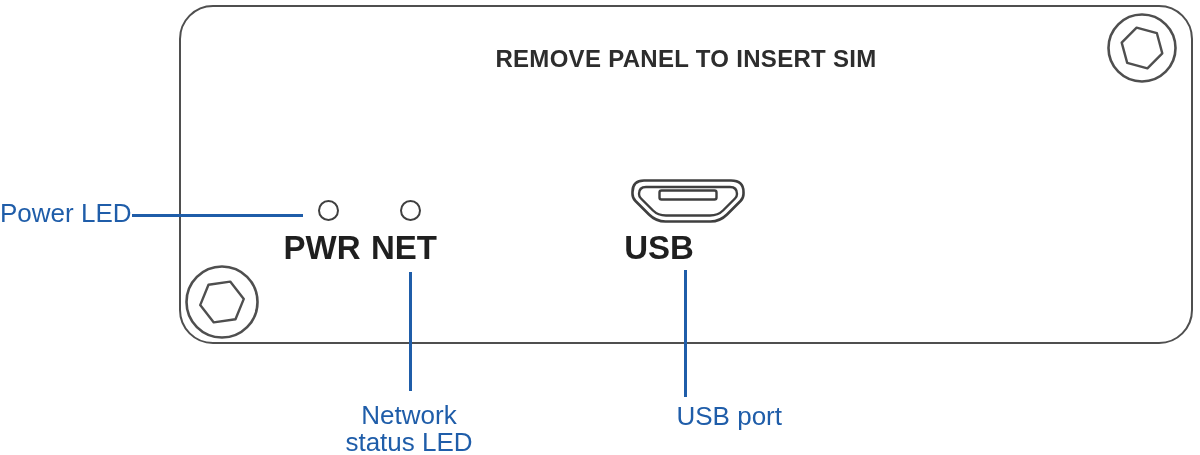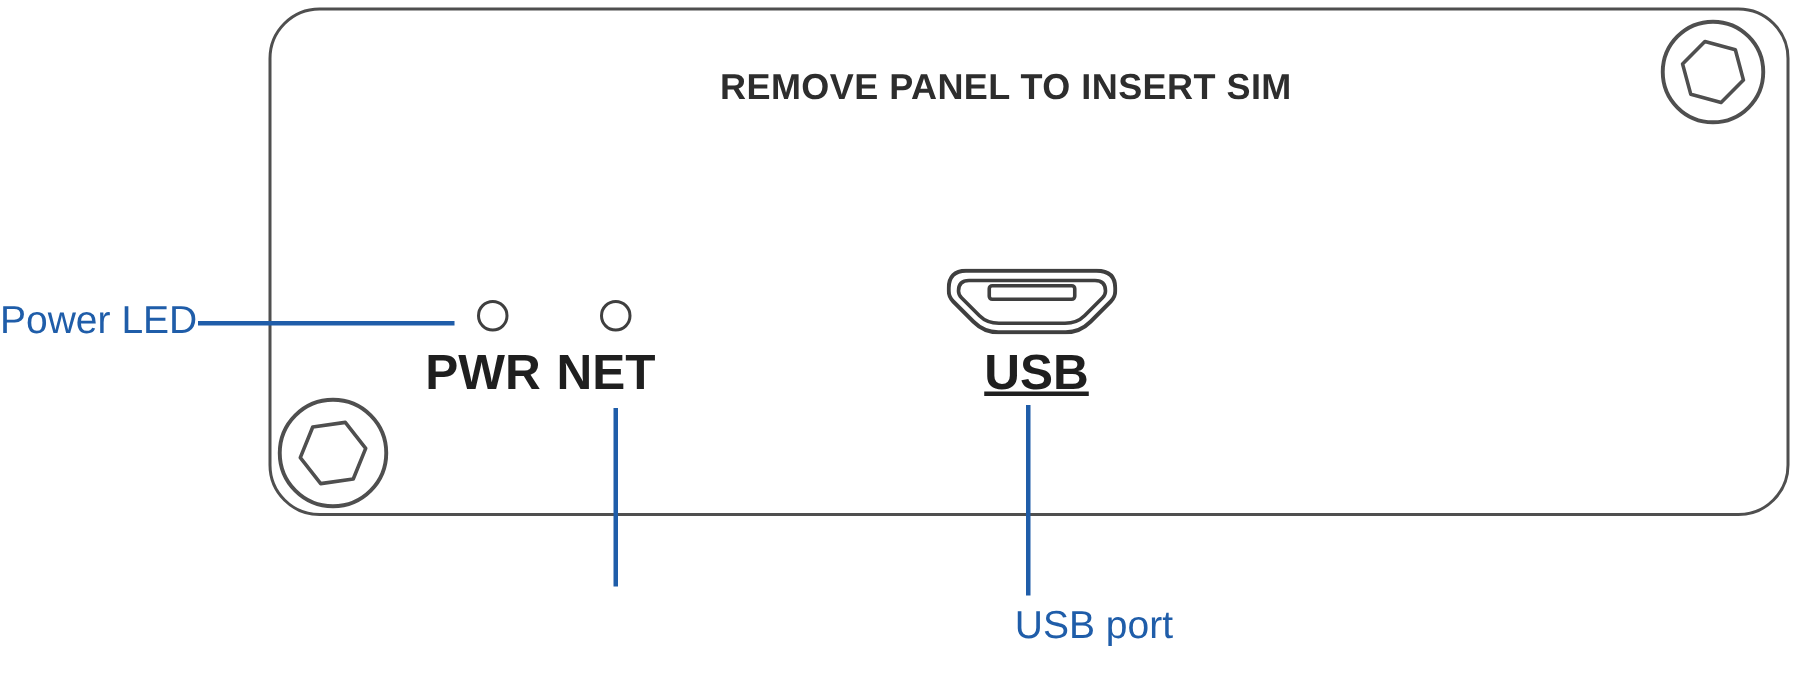--- a/index.html
+++ b/index.html
@@ -26,21 +26,21 @@
     border-radius: 34px;
     background: #ffffff;
     box-sizing: border-box;
     z-index: 1;
   }
   .panel-title {
     position: absolute;
     left: 480px;
     top: 45px;
     width: 412px;
-    text-align: left;
+    text-align: center;
     font-size: 24px;
     font-weight: bold;
     letter-spacing: 0.3px;
     color: #2d2d2d;
     z-index: 2;
   }
   .screw {
     position: absolute;
     z-index: 2;
   }
@@ -62,21 +62,21 @@
     position: absolute;
     width: 110px;
     text-align: center;
     font-size: 33px;
     font-weight: bold;
     color: #1f1f1f;
     z-index: 2;
   }
   .port-label.pwr { left: 267px; top: 229px; }
   .port-label.net { left: 349px; top: 229px; }
-  .port-label.usb { left: 636px; top: 229px; text-decoration: underline; }
+  .port-label.usb { left: 604px; top: 229px; }
   .usb-connector {
     position: absolute;
     left: 631px;
     top: 179px;
     z-index: 2;
   }
   
   .callout-line {
     position: absolute;
     background: #1f5da9;
@@ -133,15 +133,19 @@
       <rect x="28.5" y="11.5" width="57" height="9" rx="2" fill="#ffffff" stroke="#3f3f3f" stroke-width="2.4"></rect>
     </svg>
   </div>
   <div class="port-label usb">USB</div>
 
   <div class="callout-line power"></div>
   <div class="callout-line network"></div>
   <div class="callout-line usb"></div>
 
   <div class="callout-label power">Power LED</div>
+  <div class="callout-label network">
+    <span>Network</span><br>
+    <span>status LED</span>
+  </div>
   <div class="callout-label usb">USB port</div>
 
 </div>
 
 </body></html>

